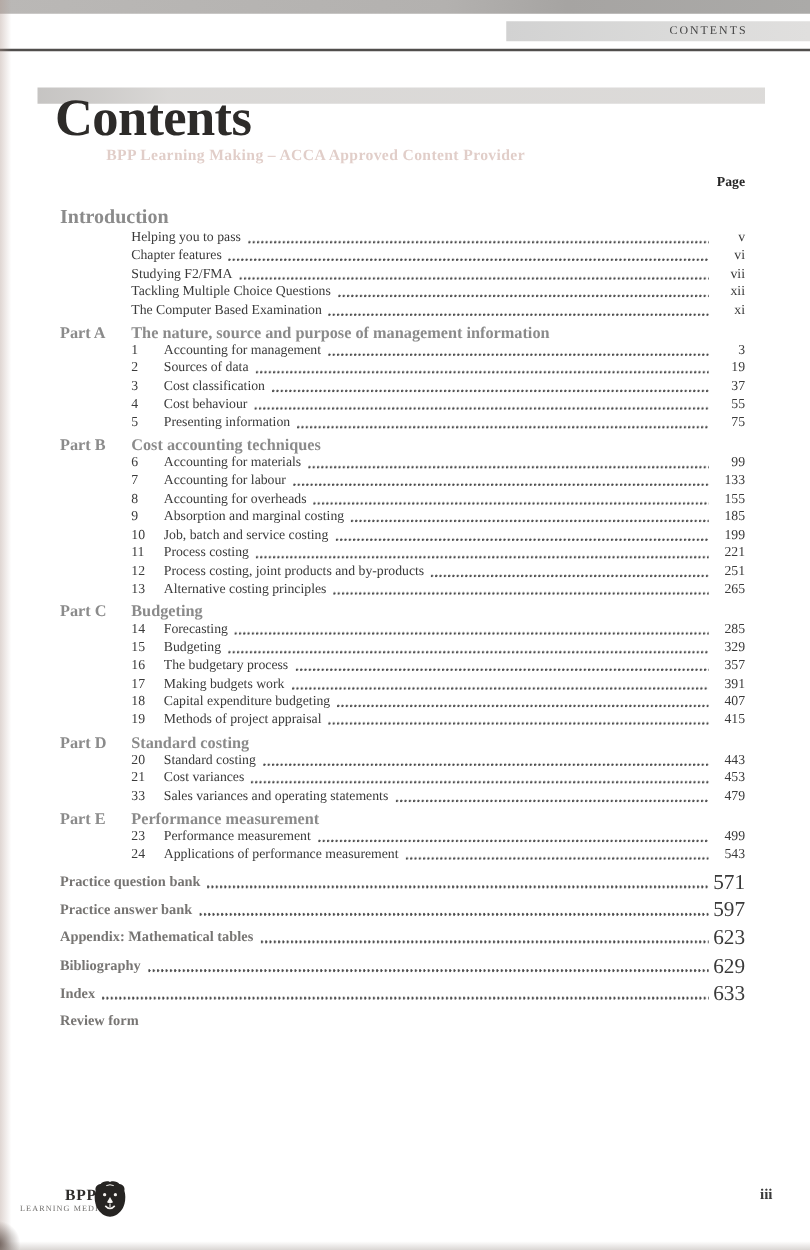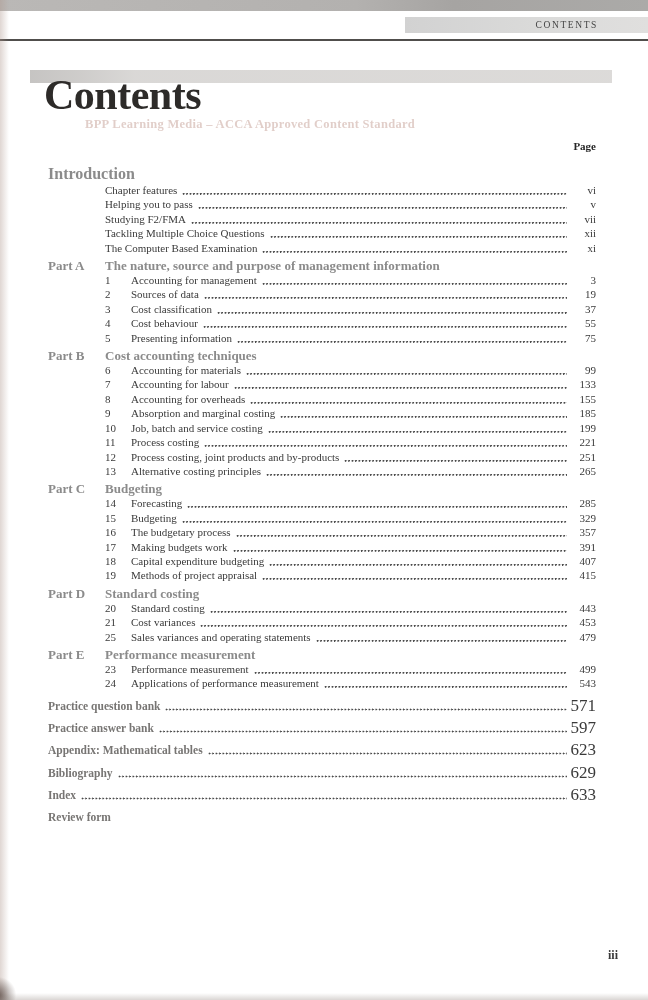--- a/index.html
+++ b/index.html
@@ -70,37 +70,37 @@
 
   <div class="top-strip"></div>
 
   <div class="header-bar">
     <span class="header-label">CONTENTS</span>
   </div>
   <div class="header-rule"></div>
 
   <div class="title-band"></div>
   <h1 class="title">Contents</h1>
-  <div class="ghost-line">BPP Learning Media – ACCA Approved Content Standard</div>
+  <div class="ghost-line">BPP Learning Making – ACCA Approved Content Provider</div>
   <div class="page-label">Page</div>
 
   <div class="toc" id="toc">
       <div class="sec">
         <div class="sec-heading">Introduction</div>
         <div class="toc-row">
           <span class="spacer"></span>
+          <span class="t">Helping you to pass</span>
+          <span class="leader"></span>
+          <span class="pg">v</span>
+        </div>
+        <div class="toc-row">
+          <span class="spacer"></span>
           <span class="t">Chapter features</span>
           <span class="leader"></span>
           <span class="pg">vi</span>
-        </div>
-        <div class="toc-row">
-          <span class="spacer"></span>
-          <span class="t">Helping you to pass</span>
-          <span class="leader"></span>
-          <span class="pg">v</span>
         </div>
         <div class="toc-row">
           <span class="spacer"></span>
           <span class="t">Studying F2/FMA</span>
           <span class="leader"></span>
           <span class="pg">vii</span>
         </div>
         <div class="toc-row">
           <span class="spacer"></span>
           <span class="t">Tackling Multiple Choice Questions</span>
@@ -279,21 +279,21 @@
         </div>
         <div class="toc-row">
           <span class="spacer"></span>
           <span class="num">21</span>
           <span class="t">Cost variances</span>
           <span class="leader"></span>
           <span class="pg">453</span>
         </div>
         <div class="toc-row">
           <span class="spacer"></span>
-          <span class="num">25</span>
+          <span class="num">33</span>
           <span class="t">Sales variances and operating statements</span>
           <span class="leader"></span>
           <span class="pg">479</span>
         </div>
       </div>
       <div class="sec">
         <div class="part-heading">
           <span class="part-label">Part E</span>
           <span class="part-title">Performance measurement</span>
         </div>
@@ -338,18 +338,31 @@
       <div class="bm-row">
         <span class="bm-title">Index</span>
         <span class="leader"></span>
         <span class="pg">633</span>
       </div>
       <div class="bm-row">
         <span class="bm-title">Review form</span>
       </div>
     </div>
 
+  <div class="brand">
+    <span class="brand-bpp">BPP</span>
+    <span class="brand-sub">LEARNING MEDIA</span>
+    <svg class="lion" viewBox="0 0 26 29" aria-hidden="true">
+      <path d="M13 1 C16 0 19 1 20.5 2.6 C23.6 3.1 25.1 5.1 24.5 8 C25.5 11 25.5 15 24.6 18.4 C23.5 23 20 27 15.5 28.5 C14 29 12 29 10.5 28.5 C6 27 2.5 23 1.4 18.4 C0.5 15 0.5 11 1.5 8 C0.9 5.1 2.4 3.1 5.5 2.6 C7 1 10 0 13 1 Z" fill="#262422"></path>
+      <path d="M10 4 Q13 2.6 16 4" stroke="#f4f2ef" stroke-width="0.8" fill="none"></path>
+      <circle cx="8.7" cy="11.2" r="1.3" fill="#f4f2ef"></circle>
+      <circle cx="17.3" cy="11.2" r="1.3" fill="#f4f2ef"></circle>
+      <path d="M13 13 L10.6 17.2 Q13 19 15.4 17.2 Z" fill="#f4f2ef"></path>
+      <path d="M9.2 20.2 Q13 24.4 16.8 20.2" stroke="#f4f2ef" stroke-width="1.2" fill="none"></path>
+      <path d="M13 18.5 L13 21.5" stroke="#f4f2ef" stroke-width="0.9"></path>
+    </svg>
+  </div>
   <span class="folio">iii</span>
 
   <div class="edge-left"></div>
   <div class="edge-bottom"></div>
   <div class="corner-mark"></div>
 </div>
 
 </body></html>

